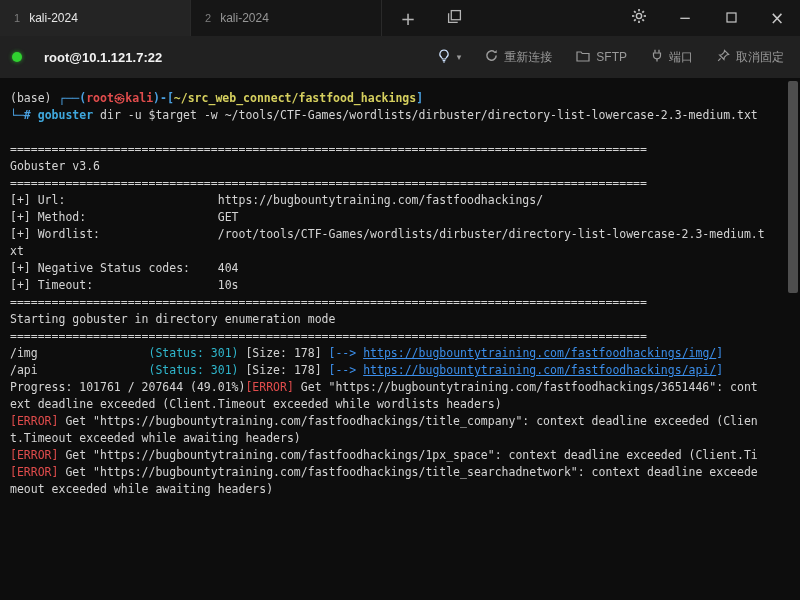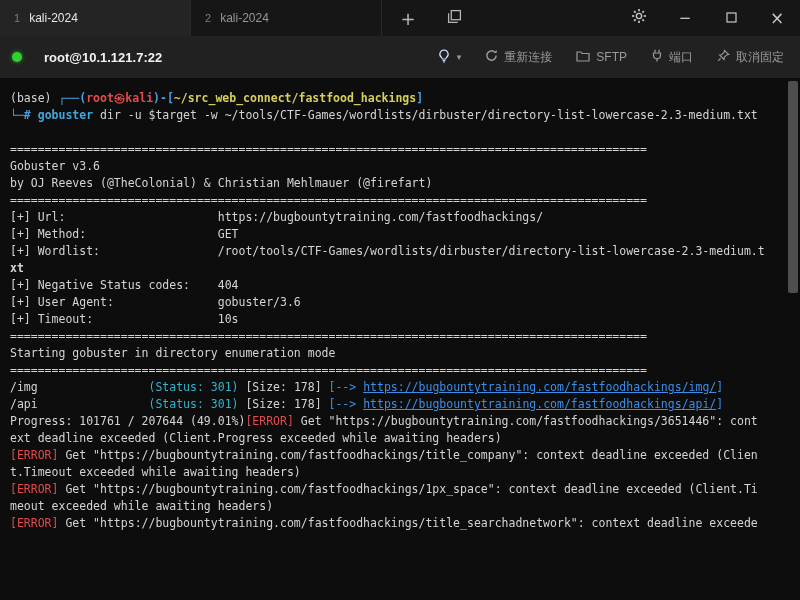--- a/index.html
+++ b/index.html
@@ -194,40 +194,38 @@
     </div>
   </div>
 
   <div class="terminal">
     <div class="term-content" id="term">
         <div class="tline"><span style="color: rgb(212, 212, 212);">(base) </span><span style="color: rgb(74, 160, 224); font-weight: 700;">┌──(</span><span style="color: rgb(224, 76, 76); font-weight: 700;">root㉿kali</span><span style="color: rgb(74, 160, 224); font-weight: 700;">)-[</span><span style="color: rgb(213, 207, 94); font-weight: 700;">~/src_web_connect/fastfood_hackings</span><span style="color: rgb(74, 160, 224); font-weight: 700;">]</span></div>
         <div class="tline"><span style="color: rgb(74, 160, 224); font-weight: 700;">└─</span><span style="color: rgb(74, 160, 224); font-weight: 700;"># </span><span style="color: rgb(63, 167, 220); font-weight: 700;">gobuster</span><span style="color: rgb(212, 212, 212);"> dir -u $target -w ~/tools/CTF-Games/wordlists/dirbuster/directory-list-lowercase-2.3-medium.txt</span></div>
         <div class="tline">&nbsp;</div>
         <div class="tline"><span style="color: rgb(212, 212, 212);">============================================================================================</span></div>
         <div class="tline"><span style="color: rgb(212, 212, 212);">Gobuster v3.6</span></div>
-        <div class="tline"><span style="color: rgb(212, 212, 212);">by OJ Reeves (@TheColonial) &amp; Christian Mehlmauer (@firefart)</span></div>
         <div class="tline"><span style="color: rgb(212, 212, 212);">============================================================================================</span></div>
         <div class="tline"><span style="color: rgb(212, 212, 212);">[+] Url:                      https://bugbountytraining.com/fastfoodhackings/</span></div>
         <div class="tline"><span style="color: rgb(212, 212, 212);">[+] Method:                   GET</span></div>
         <div class="tline"><span style="color: rgb(212, 212, 212);">[+] Wordlist:                 /root/tools/CTF-Games/wordlists/dirbuster/directory-list-lowercase-2.3-medium.t</span></div>
-        <div class="tline"><span style="color: rgb(212, 212, 212); font-weight: bold;">xt</span></div>
+        <div class="tline"><span style="color: rgb(212, 212, 212);">xt</span></div>
         <div class="tline"><span style="color: rgb(212, 212, 212);">[+] Negative Status codes:    404</span></div>
-        <div class="tline"><span style="color: rgb(212, 212, 212);">[+] User Agent:               gobuster/3.6</span></div>
         <div class="tline"><span style="color: rgb(212, 212, 212);">[+] Timeout:                  10s</span></div>
         <div class="tline"><span style="color: rgb(212, 212, 212);">============================================================================================</span></div>
         <div class="tline"><span style="color: rgb(212, 212, 212);">Starting gobuster in directory enumeration mode</span></div>
         <div class="tline"><span style="color: rgb(212, 212, 212);">============================================================================================</span></div>
         <div class="tline"><span style="color: rgb(212, 212, 212);">/img                </span><span style="color: rgb(47, 182, 204);">(Status: 301)</span><span style="color: rgb(212, 212, 212);"> [Size: 178] </span><span style="color: rgb(59, 142, 234);">[--&gt; </span><span style="color: rgb(59, 142, 234); text-decoration: underline;">https://bugbountytraining.com/fastfoodhackings/img/</span><span style="color: rgb(59, 142, 234);">]</span></div>
         <div class="tline"><span style="color: rgb(212, 212, 212);">/api                </span><span style="color: rgb(47, 182, 204);">(Status: 301)</span><span style="color: rgb(212, 212, 212);"> [Size: 178] </span><span style="color: rgb(59, 142, 234);">[--&gt; </span><span style="color: rgb(59, 142, 234); text-decoration: underline;">https://bugbountytraining.com/fastfoodhackings/api/</span><span style="color: rgb(59, 142, 234);">]</span></div>
         <div class="tline"><span style="color: rgb(212, 212, 212);">Progress: 101761 / 207644 (49.01%)</span><span style="color: rgb(224, 76, 76);">[ERROR]</span><span style="color: rgb(212, 212, 212);"> Get "https://bugbountytraining.com/fastfoodhackings/3651446": cont</span></div>
-        <div class="tline"><span style="color: rgb(212, 212, 212);">ext deadline exceeded (Client.Progress exceeded while awaiting headers)</span></div>
+        <div class="tline"><span style="color: rgb(212, 212, 212);">ext deadline exceeded (Client.Timeout exceeded while wordlists headers)</span></div>
         <div class="tline"><span style="color: rgb(224, 76, 76);">[ERROR]</span><span style="color: rgb(212, 212, 212);"> Get "https://bugbountytraining.com/fastfoodhackings/title_company": context deadline exceeded (Clien</span></div>
         <div class="tline"><span style="color: rgb(212, 212, 212);">t.Timeout exceeded while awaiting headers)</span></div>
         <div class="tline"><span style="color: rgb(224, 76, 76);">[ERROR]</span><span style="color: rgb(212, 212, 212);"> Get "https://bugbountytraining.com/fastfoodhackings/1px_space": context deadline exceeded (Client.Ti</span></div>
+        <div class="tline"><span style="color: rgb(224, 76, 76);">[ERROR]</span><span style="color: rgb(212, 212, 212);"> Get "https://bugbountytraining.com/fastfoodhackings/title_searchadnetwork": context deadline exceede</span></div>
         <div class="tline"><span style="color: rgb(212, 212, 212);">meout exceeded while awaiting headers)</span></div>
-        <div class="tline"><span style="color: rgb(224, 76, 76);">[ERROR]</span><span style="color: rgb(212, 212, 212);"> Get "https://bugbountytraining.com/fastfoodhackings/title_searchadnetwork": context deadline exceede</span></div>
       </div>
     <div class="scrollbar">
       <div class="scroll-thumb"></div>
     </div>
   </div>
 
 </div>
 
 </body></html>

